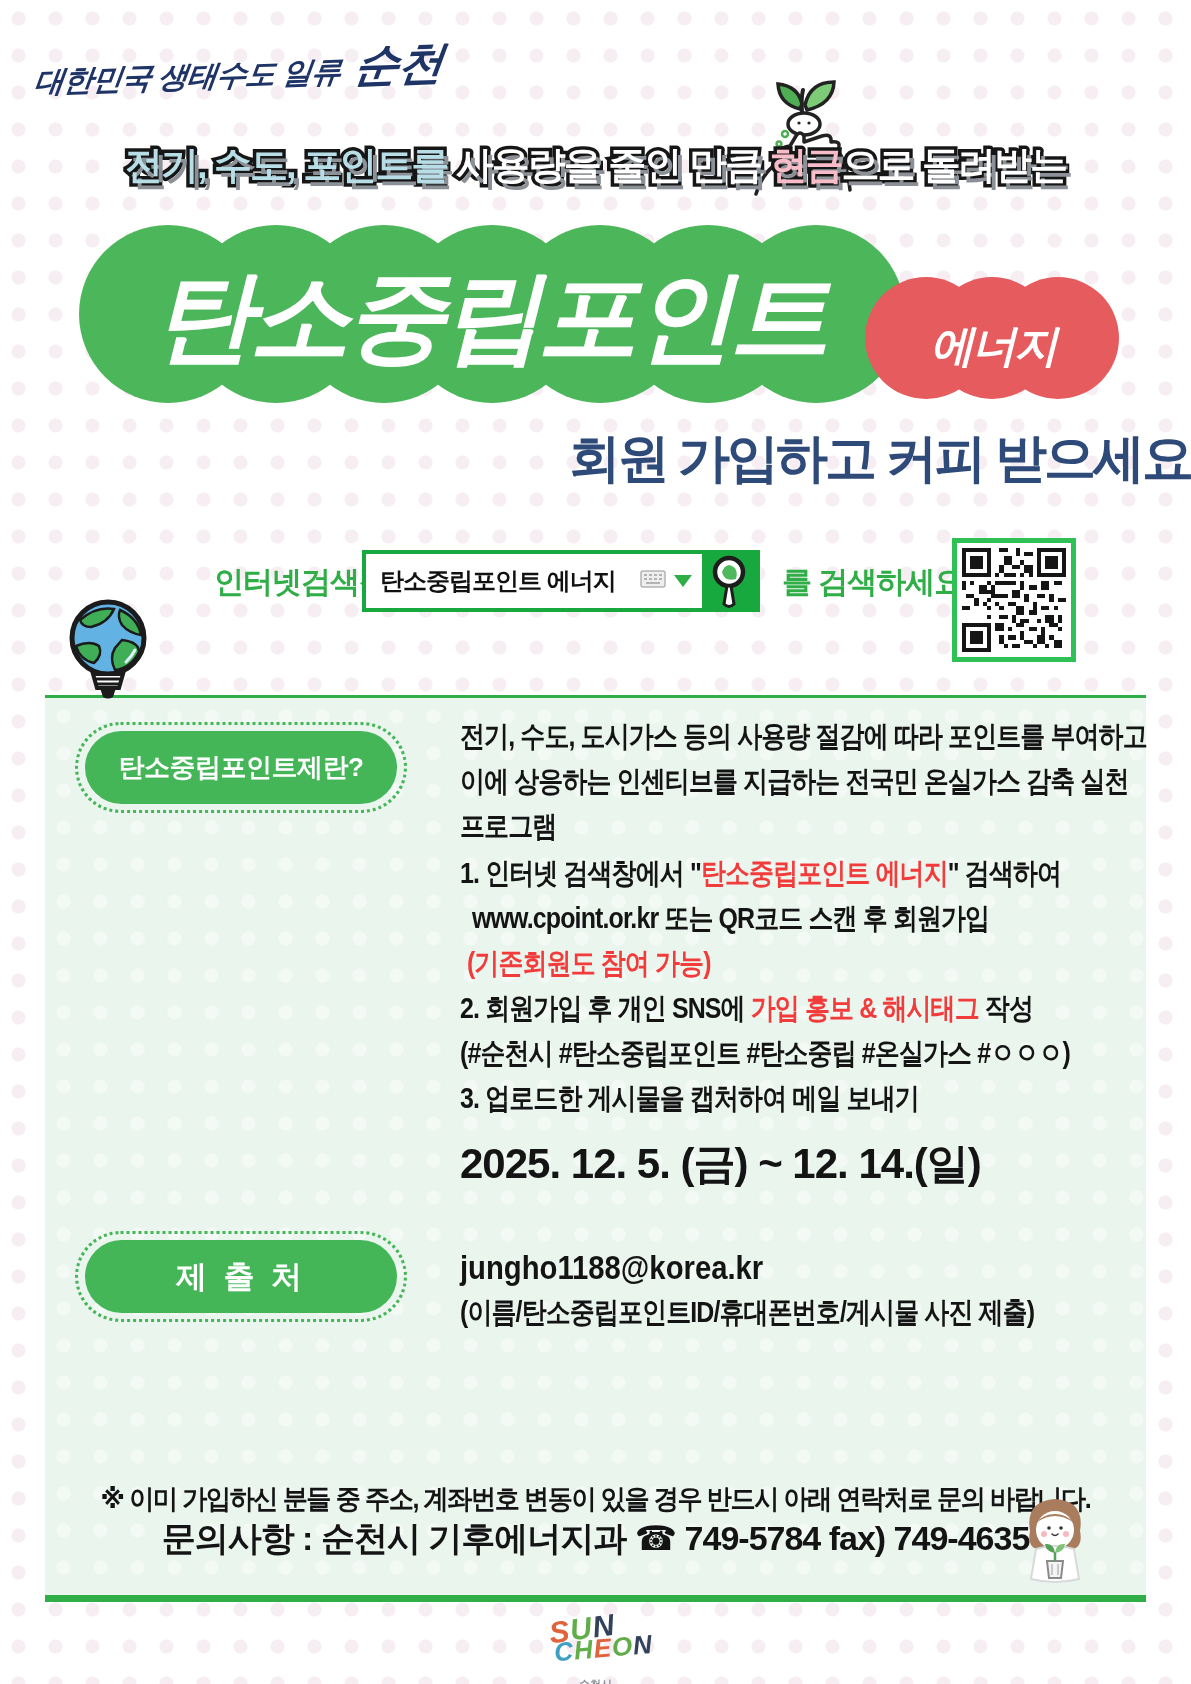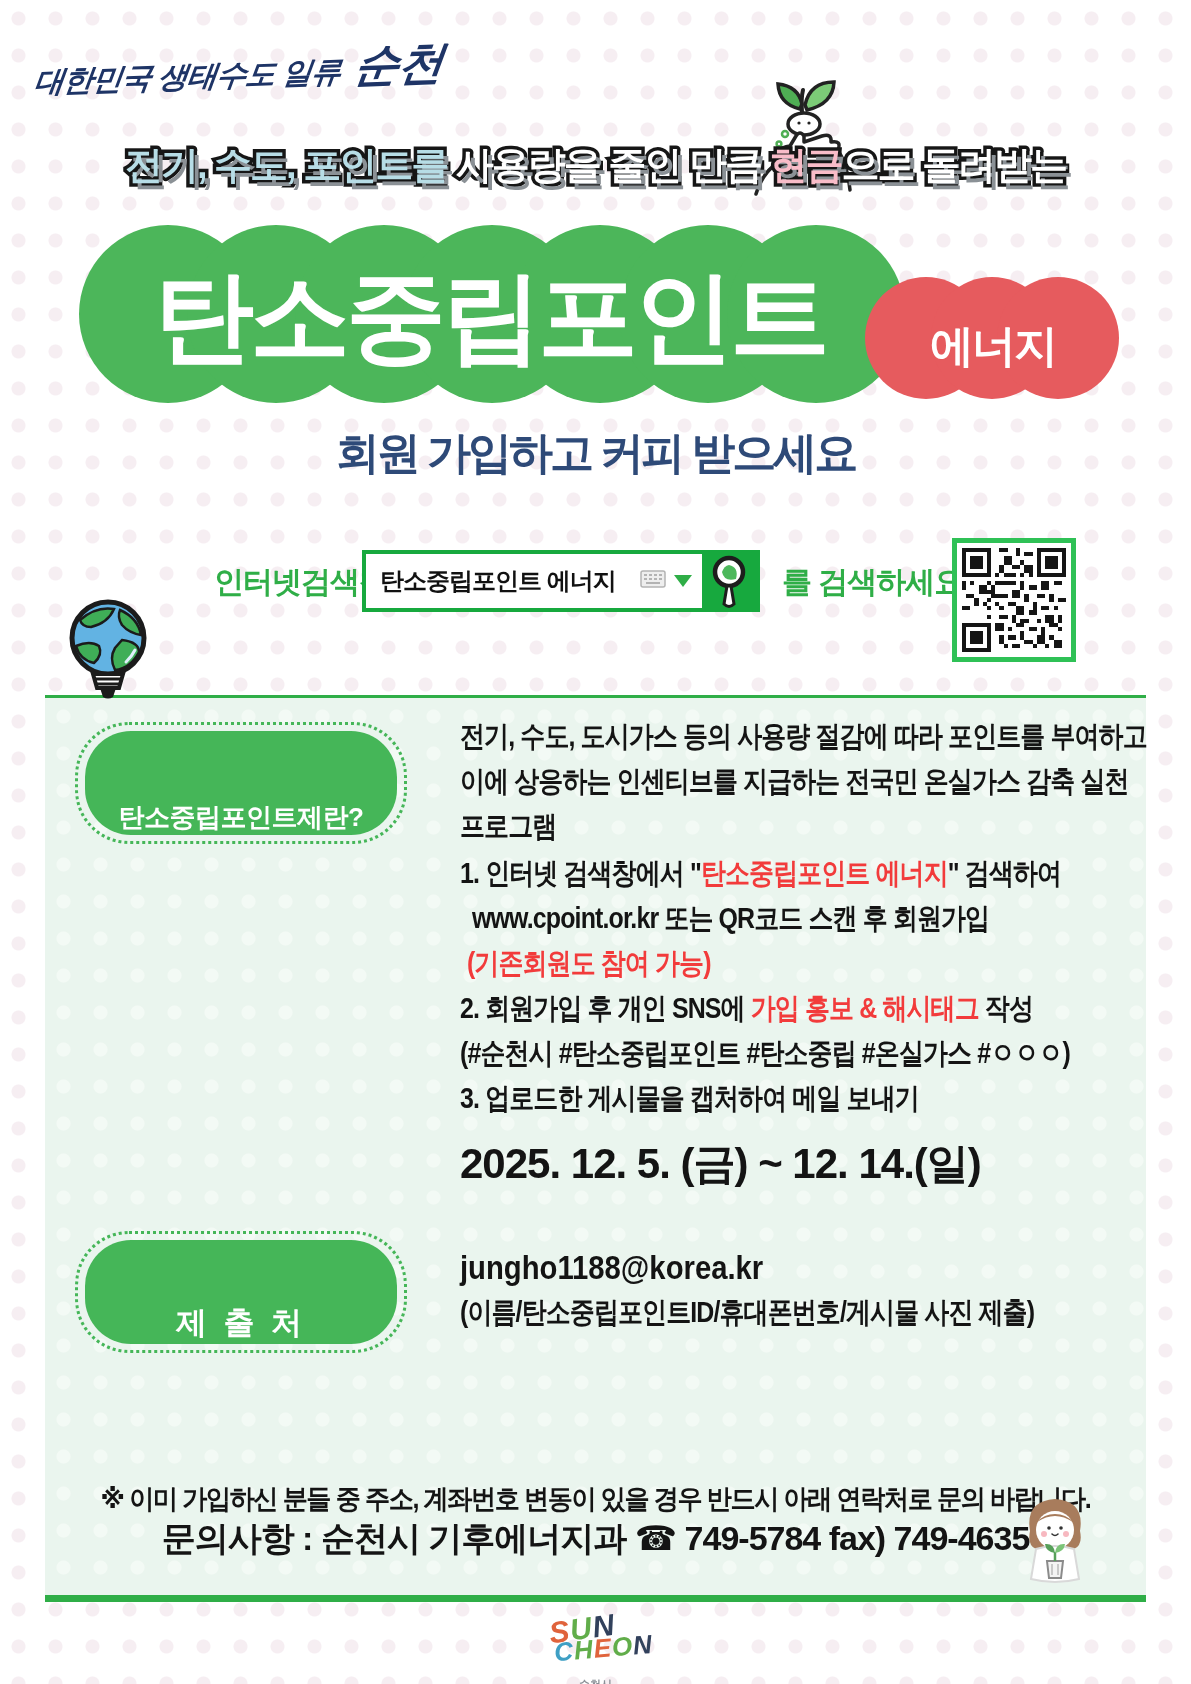--- a/index.html
+++ b/index.html
@@ -16,52 +16,52 @@
     transform:skewX(-9deg) rotate(-2deg);letter-spacing:-1px;white-space:nowrap;}
   .site-logo .sm{font-size:30px;font-style:italic;}
   .site-logo .bg{font-size:45px;font-style:italic;margin-left:10px;}
   .hand-sprout{position:absolute;top:78px;left:752px;}
   .tagline{position:absolute;top:140px;left:0;width:100%;text-align:center;
     font-size:38px;font-weight:900;letter-spacing:-2px;white-space:nowrap;
     -webkit-text-stroke:7px #161616;paint-order:stroke fill;
     text-shadow:5px 6px 0 #8b9196;}
   .t-blue{color:#b7dde6;} .t-white{color:#ffffff;} .t-pink{color:#f8bcc8;}
   
-  .title-wrap{position:absolute;top:225px;left:0;width:1191px;height:180px;}
+  .title-wrap{position:absolute;top:225px;left:0;width:1191px;height:180px;font-style:italic;}
   .bubble{position:absolute;border-radius:50%;}
   .bubble.g{width:178px;height:178px;background:#4cb65a;top:0;}
   .bubble.r{width:122px;height:122px;background:#e65b5e;top:52px;}
   .title-main{position:absolute;left:70px;top:26px;width:840px;text-align:center;
     font-size:100px;font-weight:900;color:#fff;letter-spacing:-4px;white-space:nowrap;}
   .title-badge{position:absolute;left:868px;top:92px;width:250px;text-align:center;
     font-size:44px;font-weight:900;color:#fff;letter-spacing:-2px;white-space:nowrap;}
-  .subtitle{position:absolute;top:424px;left:0;width:100%;text-align:center;
-    font-size:44px;font-weight:900;color:#2e4a78;letter-spacing:-3px;white-space:nowrap;}
+  .subtitle{position:absolute;top:424px;left:0;width:100%;text-align:right;
+    font-size:52px;font-weight:900;color:#2e4a78;letter-spacing:-3px;white-space:nowrap;}
   
   .search-label{position:absolute;color:#2fae47;font-size:30px;font-weight:900;white-space:nowrap;letter-spacing:-1px;}
   .lab-left{top:562px;left:214px;} .lab-right{top:562px;left:782px;}
   .search-box{position:absolute;top:550px;left:362px;width:398px;height:62px;box-sizing:border-box;
     border:4px solid #17a93e;background:#fff;display:flex;align-items:center;}
   .search-query{font-size:24px;font-weight:800;padding-left:14px;flex:0 0 auto;letter-spacing:-1px;}
   .search-spacer{flex:1;}
   .kbd-icon{margin-right:8px;opacity:.75;}
   .dd-arrow{width:0;height:0;border-left:9px solid transparent;border-right:9px solid transparent;
     border-top:12px solid #2fae47;margin-right:10px;}
   .mag-btn{width:54px;height:54px;background:#17a93e;display:flex;align-items:flex-start;justify-content:center;overflow:visible;}
   .qr{position:absolute;top:538px;left:952px;width:104px;height:104px;background:#fff;
     border:5px solid #2fc156;padding:5px;}
   .earth-bulb{position:absolute;top:598px;left:66px;z-index:3;}
   
   .panel{position:absolute;top:695px;left:45px;width:1101px;height:907px;box-sizing:border-box;
     background-color:#eaf5ee;
     background-image:radial-gradient(circle,#f3faf5 6.5px,rgba(255,255,255,0) 7.5px);
     background-size:37px 37px;
     border-top:3px solid #2fae47;border-bottom:7px solid #2fae47;}
-  .pill{position:absolute;left:40px;width:312px;height:104px;background:#45b658;border-radius:46px;
-    display:flex;align-items:flex-end;justify-content:center;color:#fff;font-weight:900;}
+  .pill{position:absolute;left:40px;width:312px;height:73px;background:#45b658;border-radius:46px;
+    display:flex;align-items:center;justify-content:center;color:#fff;font-weight:900;}
   .pill::after{content:"";position:absolute;left:-10px;right:-10px;top:-9px;bottom:-9px;
     border:3px dotted #45b658;border-radius:54px;}
   .pill span{font-size:31px;letter-spacing:4px;white-space:nowrap;}
   .pill.small-label span{font-size:26px;letter-spacing:-0.5px;}
   .content{position:absolute;left:415px;font-weight:800;color:#141414;}
   .bodyline{font-size:29px;line-height:45px;height:45px;letter-spacing:-1px;}
   .sq{display:block;transform:scaleX(.86);transform-origin:left center;white-space:nowrap;}
   .red{color:#f23b3b;}
   .indent1{padding-left:14px;} .indent2{padding-left:8px;}
   .period-value{font-size:42px;font-weight:900;letter-spacing:-1px;white-space:nowrap;}

